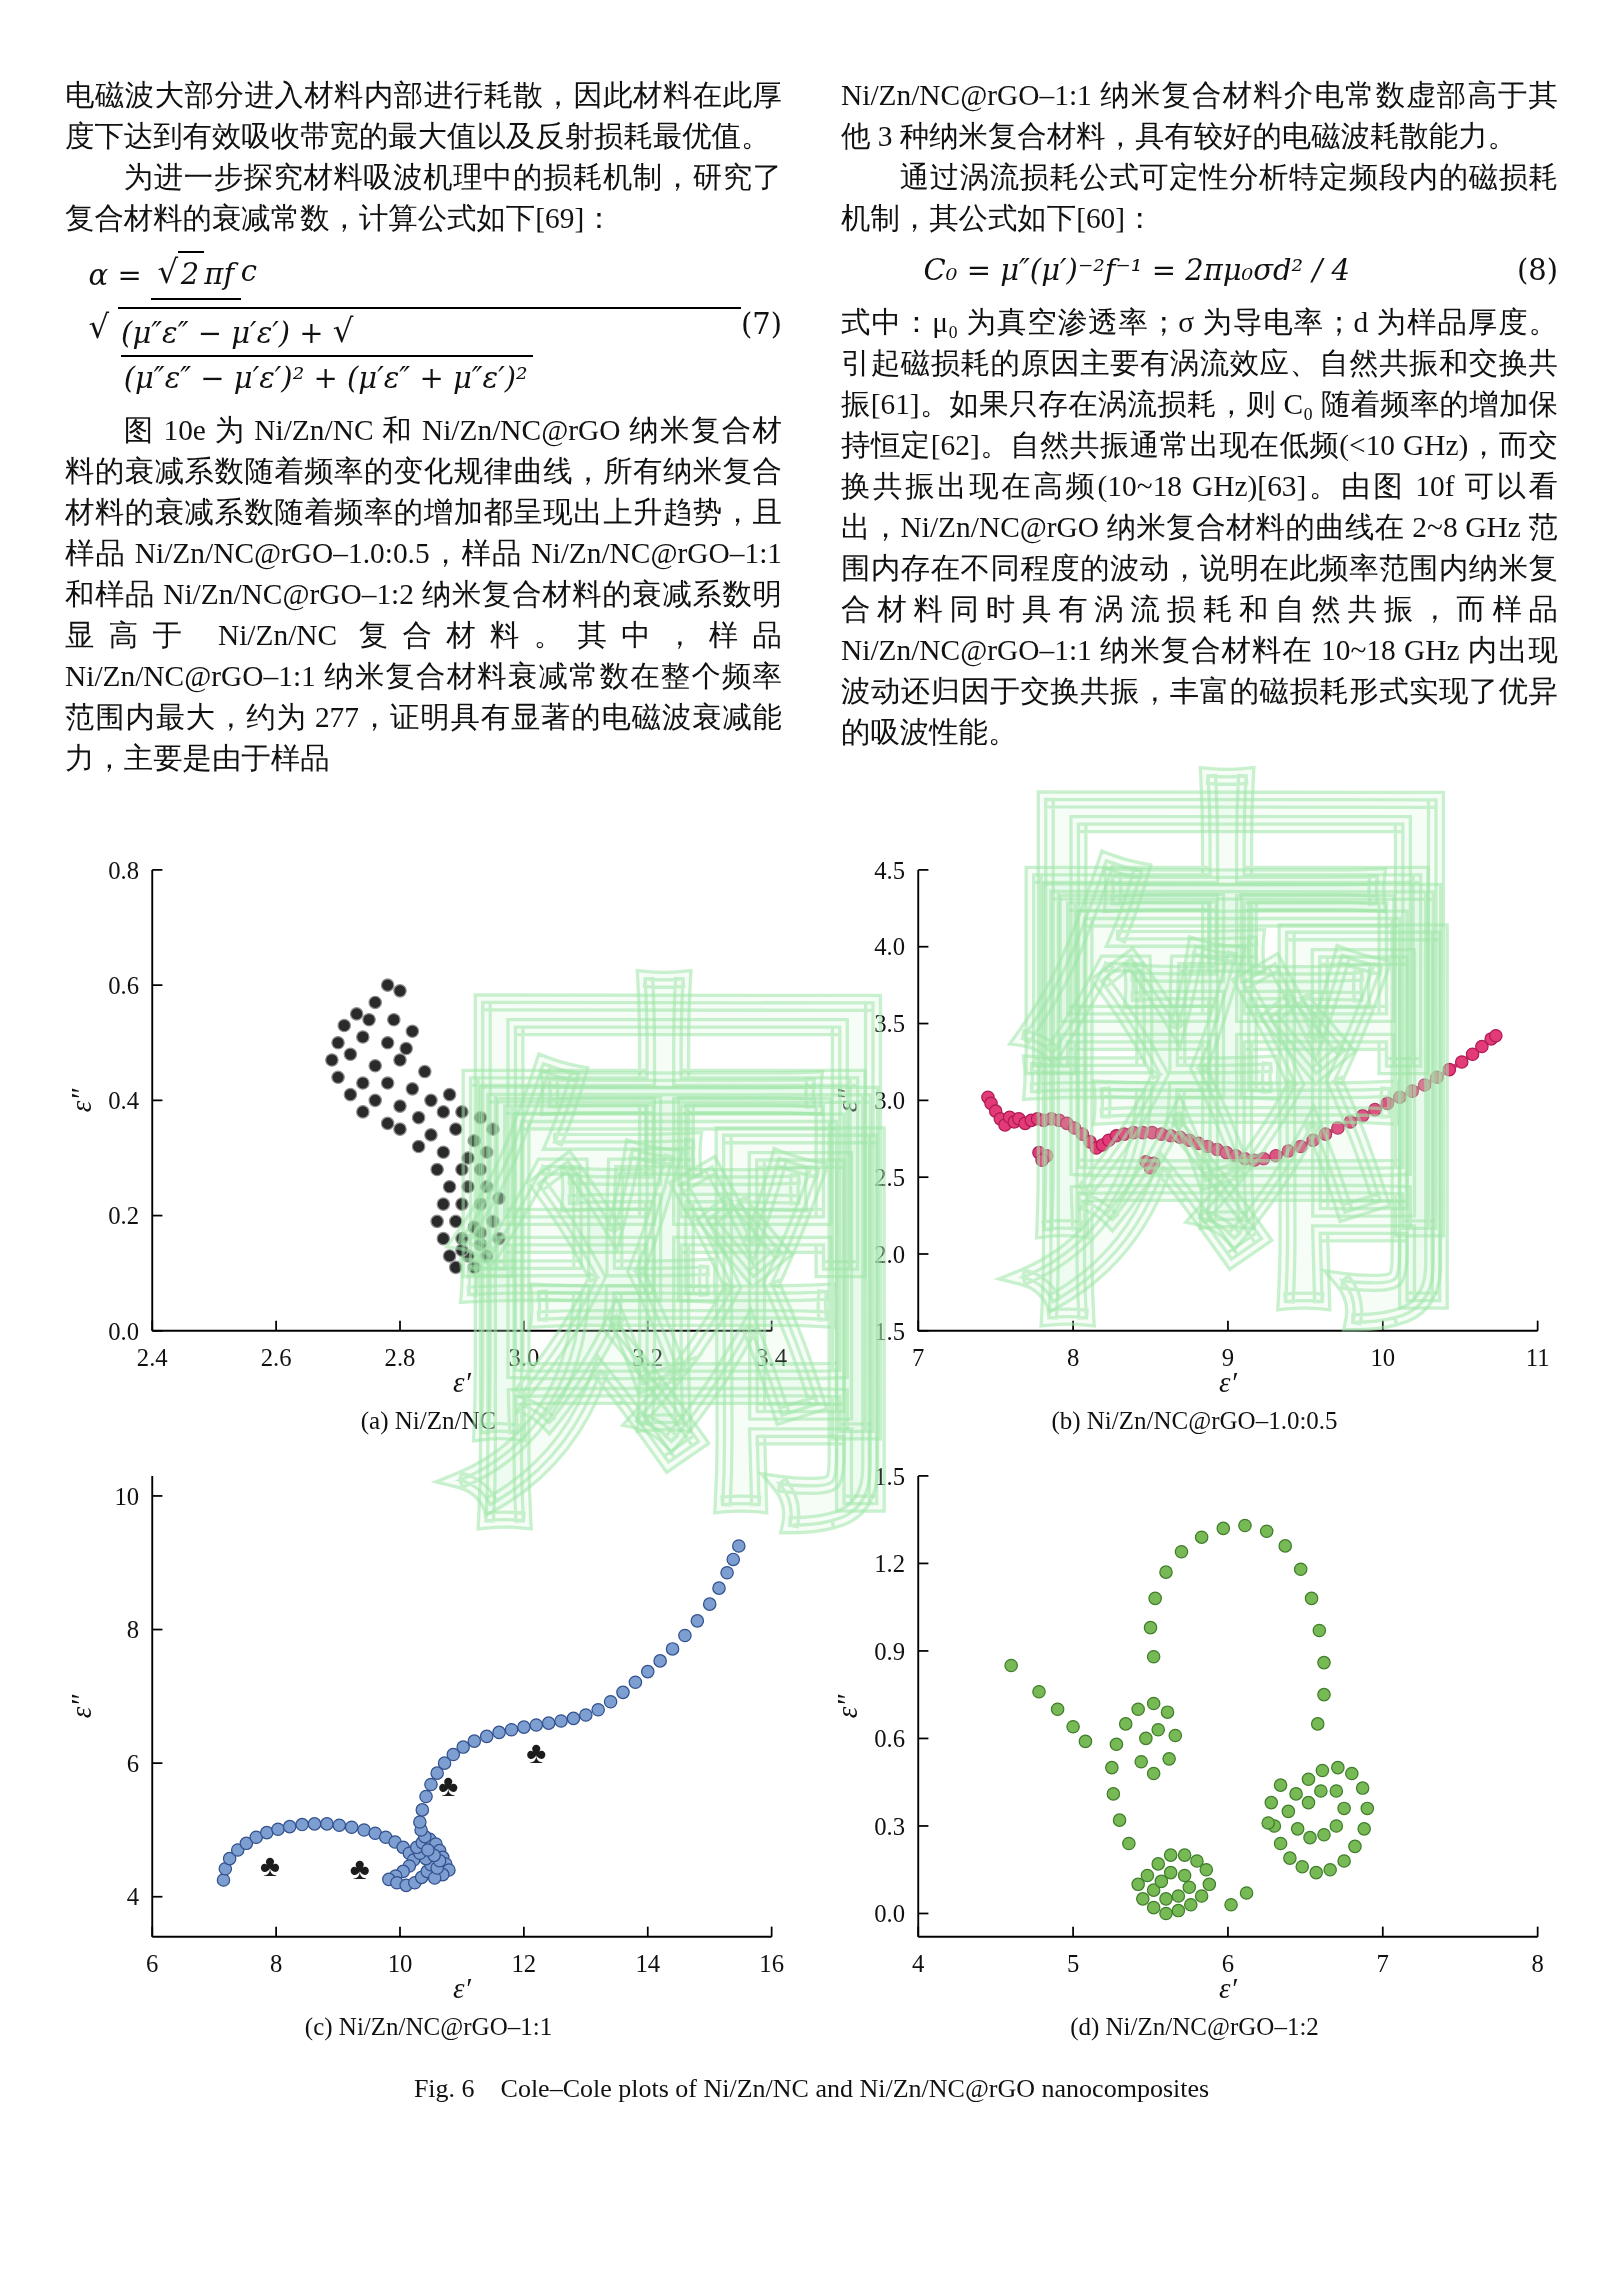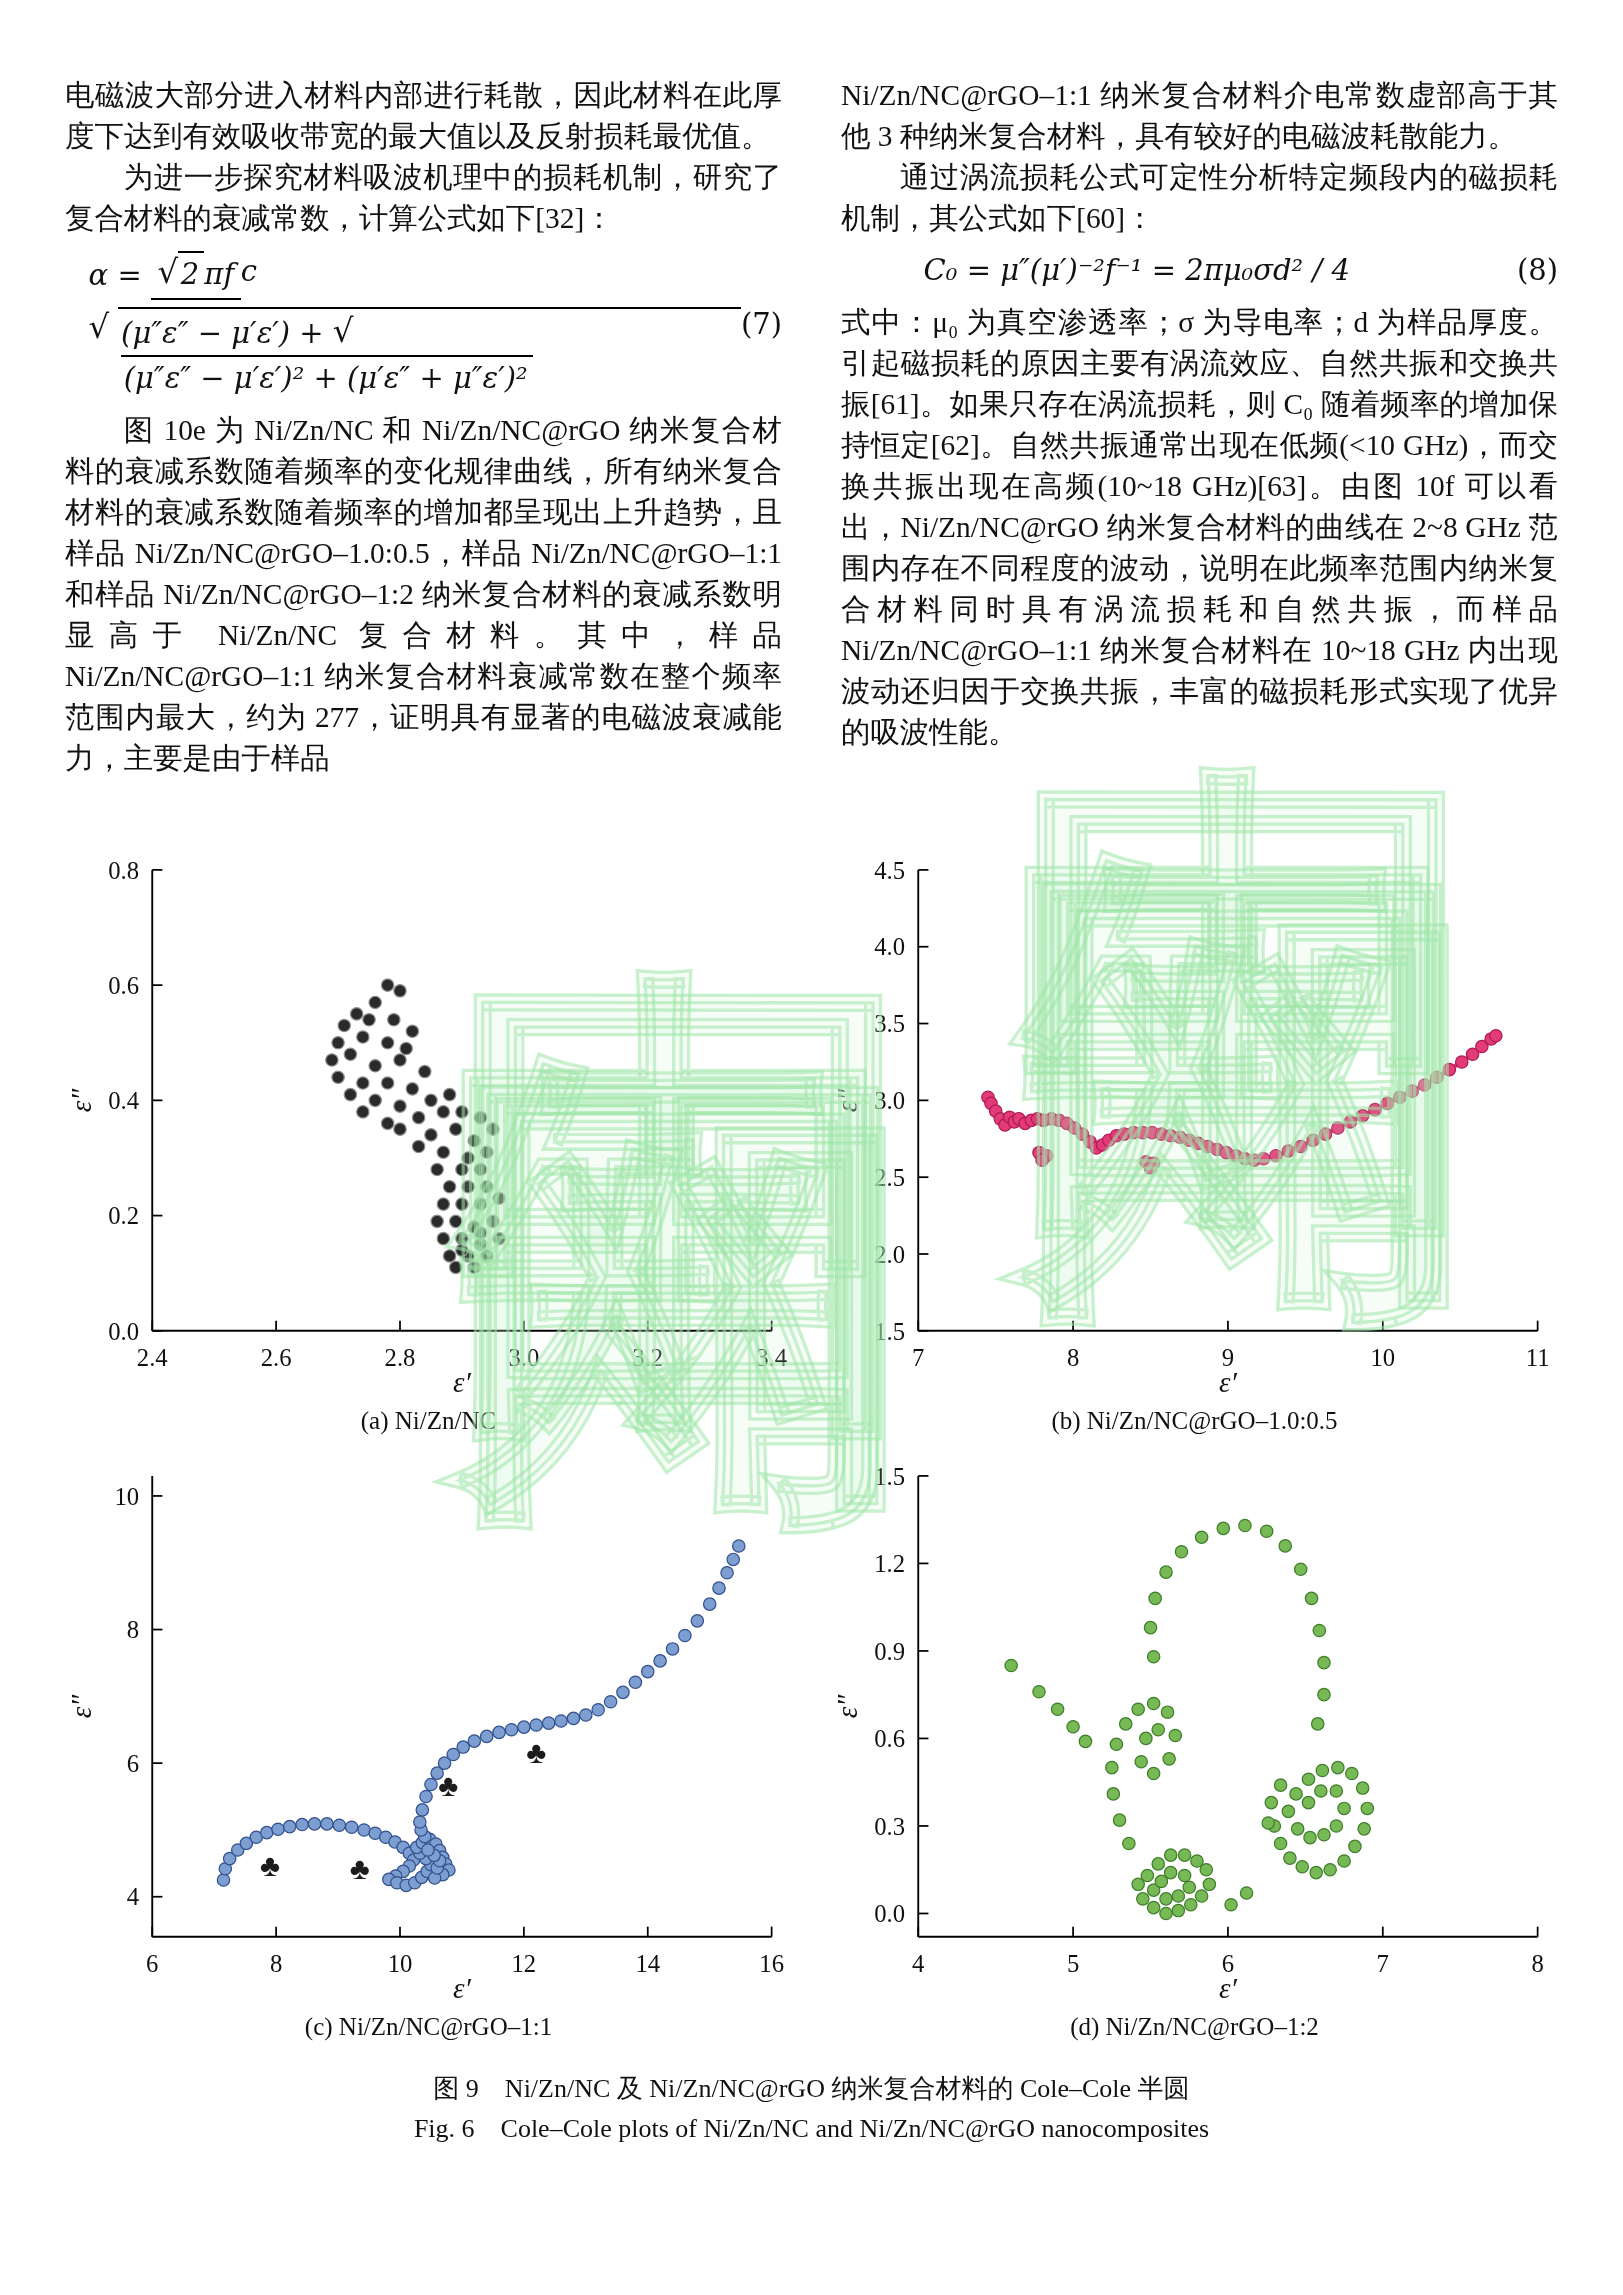--- a/index.html
+++ b/index.html
@@ -89,21 +89,21 @@
   <div class="watermark wm1">中国知网</div>
   <div class="watermark wm2">中国知网</div>
 
   <div class="content">
 
 
     <div class="body-columns">
 
       <div class="col">
         <p class="para">电磁波大部分进入材料内部进行耗散，因此材料在此厚度下达到有效吸收带宽的最大值以及反射损耗最优值。</p>
-        <p class="para indent">为进一步探究材料吸波机理中的损耗机制，研究了复合材料的衰减常数，计算公式如下[32]：</p>
+        <p class="para indent">为进一步探究材料吸波机理中的损耗机制，研究了复合材料的衰减常数，计算公式如下[69]：</p>
 
         <div class="equation eq7">
           <div>
             <div class="eq-row">
               <span>α =</span>
               <span class="frac">
                 <span class="num"><span class="sqrt-sym">√</span><span class="ol">2</span><span>πf</span></span>
                 <span class="den">c</span>
               </span>
             </div>
@@ -562,20 +562,19 @@
               <circle cx="601.4" cy="503.5" r="8.5" fill="#77b954" stroke="#3f7d2b" stroke-width="1.7"></circle>
               <circle cx="550.3" cy="615.9" r="8.5" fill="#77b954" stroke="#3f7d2b" stroke-width="1.7"></circle>
               <circle cx="571.6" cy="599.8" r="8.5" fill="#77b954" stroke="#3f7d2b" stroke-width="1.7"></circle>
             </svg>
           <figcaption class="chart-caption">(d) Ni/Zn/NC@rGO–1:2</figcaption>
         </figure>
 
       </div>
 
       <div class="figcap">
-        <div>图 9　Ni/Zn/NC 及 Ni/Zn/NC@rGO 纳米复合材料的 Cole–Cole 半圆</div>
         <div>Fig. 6　Cole–Cole plots of Ni/Zn/NC and Ni/Zn/NC@rGO nanocomposites</div>
       </div>
     </div>
 
   </div>
 </div>
 
 
 </body></html>

